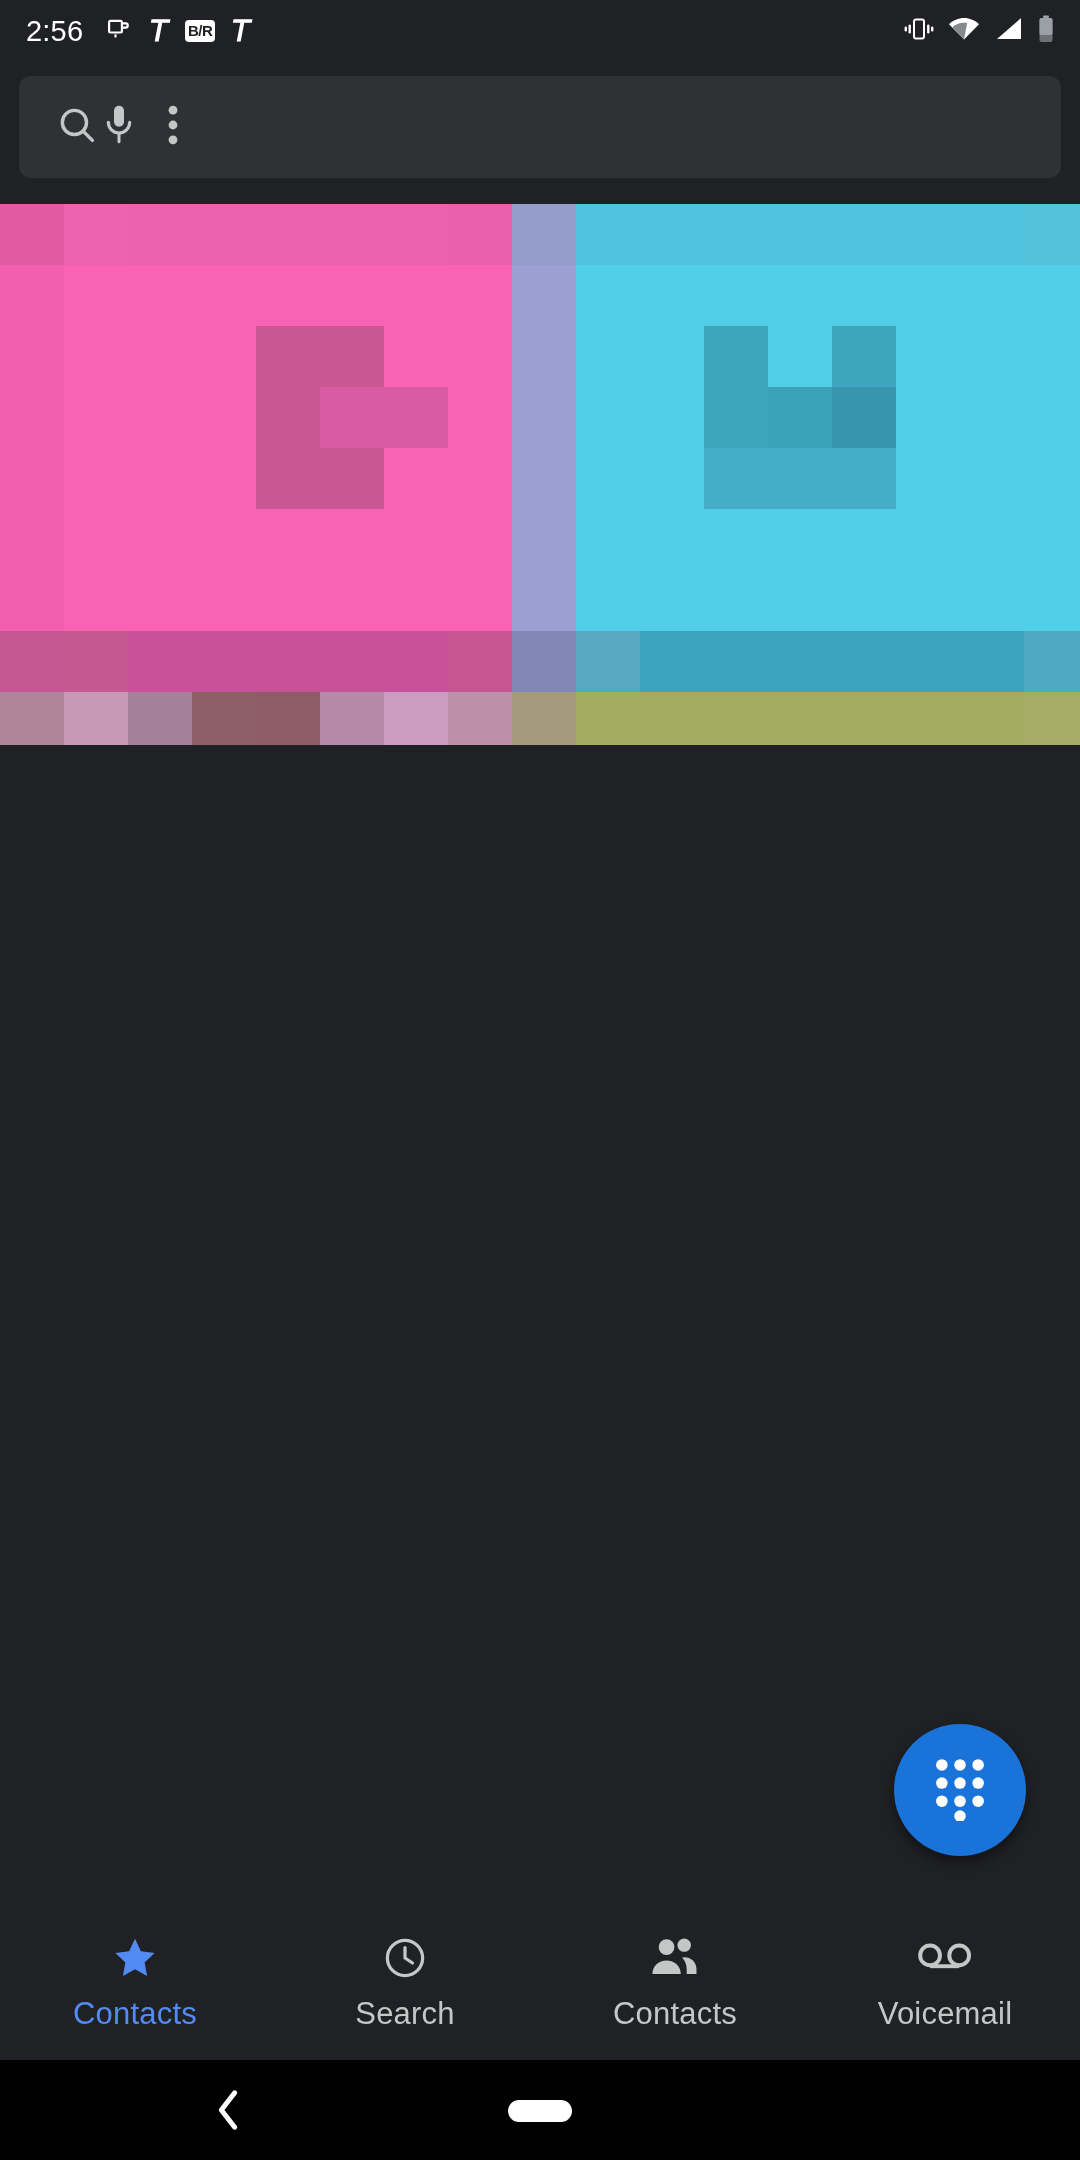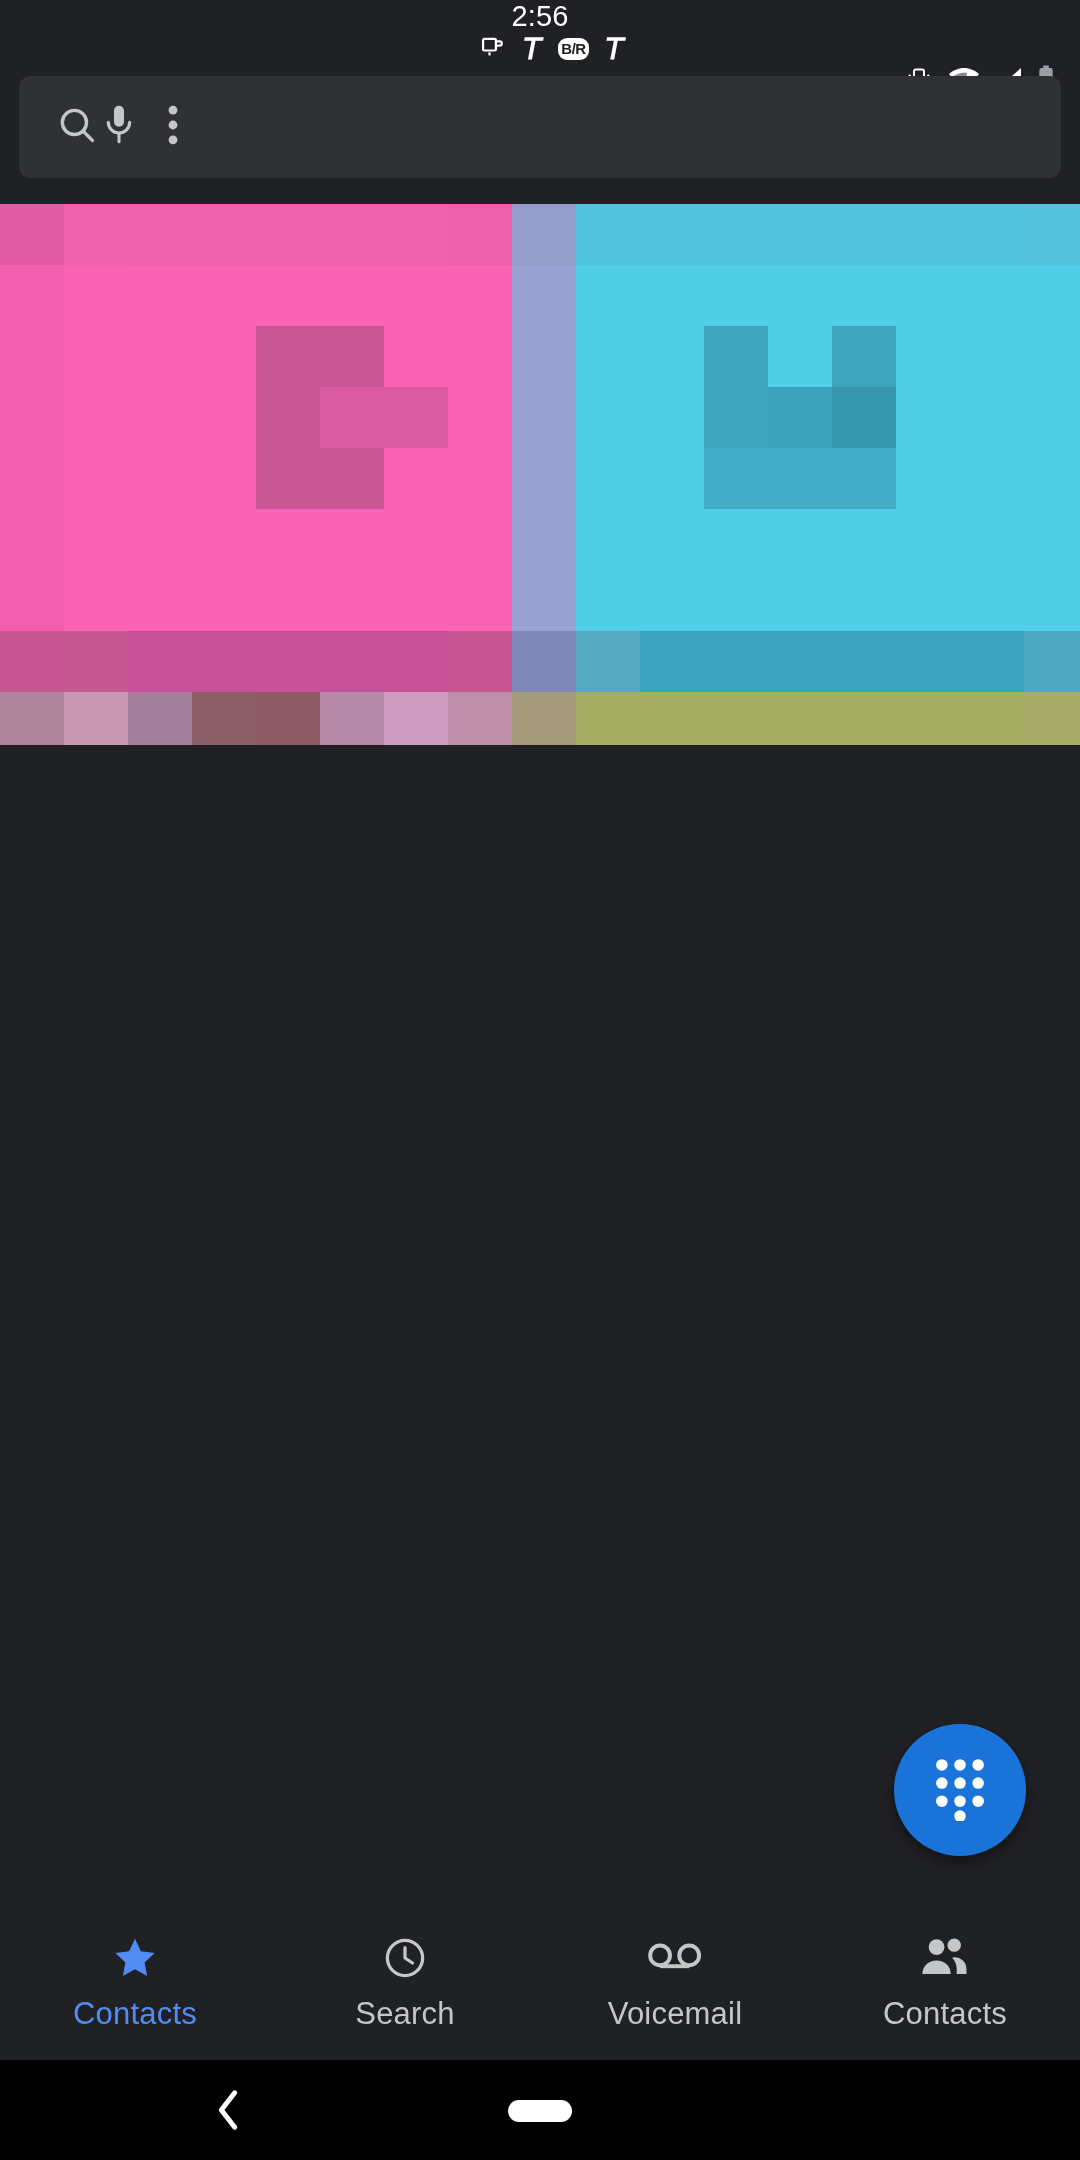--- a/index.html
+++ b/index.html
@@ -14,38 +14,37 @@
     width:1080px; height:2160px;
     background:#202124;
   }
 
   
   #status-bar {
     position:absolute; left:0; top:0; width:1080px; height:62px;
     background:#202124;
     display:flex; align-items:center;
     padding:0 26px;
-    flex-direction:column;
   }
   #status-clock {
     color:#ffffff; font-size:29px; letter-spacing:.2px;
     font-family:"Liberation Sans", sans-serif;
   }
   #status-left-icons { display:flex; align-items:center; gap:17px; margin-left:22px; }
   #status-right-icons { margin-left:auto; display:flex; align-items:center; gap:14px; }
   .sicon { display:block; }
 
   .nyt-glyph {
     color:#fff; font-family:"Liberation Serif", serif;
     font-size:29px; line-height:1; font-weight:700;
   }
   .br-badge {
     color:#202124; background:#fff;
     font-size:15px; font-weight:700; line-height:1;
-    padding:3px 3px 4px 3px; border-radius:9px;
+    padding:3px 3px 4px 3px; border-radius:4px;
     font-family:"Liberation Sans", sans-serif;
     letter-spacing:-.5px;
   }
 
   
   #search-bar {
     position:absolute; left:19px; top:76px;
     width:1042px; height:102px;
     background:#303134; border-radius:12px;
     display:flex; align-items:center;
@@ -386,39 +385,39 @@
         <svg width="46" height="46" viewBox="0 0 24 24" fill="none" stroke="#c4c7c5" stroke-width="1.7" stroke-linecap="round">
           <circle cx="12" cy="12" r="9.2"></circle>
           <path d="M12 6.6V12l3.9 2.6"></path>
         </svg>
       </span>
       <span class="nav-label">Search</span>
     </div>
 
     <div class="nav-item">
       <span class="nav-icon">
-        <svg width="56" height="40" viewBox="0 0 30 18" fill="none" stroke="#c4c7c5" stroke-width="2.1">
-          <circle cx="7" cy="7.6" r="5.3"></circle>
-          <circle cx="22.6" cy="7.6" r="5.3"></circle>
-          <line x1="7" y1="13.4" x2="22.6" y2="13.4"></line>
-        </svg>
-      </span>
-      <span class="nav-label">Voicemail</span>
-    </div>
-
-    <div class="nav-item">
-      <span class="nav-icon">
         <svg width="50" height="46" viewBox="0 0 26 24" fill="#c4c7c5">
           <circle cx="8.6" cy="6.3" r="4.1"></circle>
           <circle cx="17.8" cy="5.3" r="3.5"></circle>
           <path d="M1.2 20.4c0-4.2 3.3-7.1 7.4-7.1s7.4 2.9 7.4 7.1z"></path>
           <path d="M17.8 11.6c3.6 0 6.4 2.5 6.4 6.1v2.7h-5.1v-2.7c0-2.3-.9-4.3-2.4-5.8.4-.2.7-.3 1.1-.3z"></path>
         </svg>
       </span>
       <span class="nav-label">Contacts</span>
+    </div>
+
+    <div class="nav-item">
+      <span class="nav-icon">
+        <svg width="56" height="40" viewBox="0 0 30 18" fill="none" stroke="#c4c7c5" stroke-width="2.1">
+          <circle cx="7" cy="7.6" r="5.3"></circle>
+          <circle cx="22.6" cy="7.6" r="5.3"></circle>
+          <line x1="7" y1="13.4" x2="22.6" y2="13.4"></line>
+        </svg>
+      </span>
+      <span class="nav-label">Voicemail</span>
     </div>
   </div>
 
   <div id="system-nav">
     <span id="sysnav-back">
       <svg width="26" height="42" viewBox="0 0 13 22" fill="none" stroke="#ffffff" stroke-width="2.6" stroke-linecap="round" stroke-linejoin="round">
         <path d="M10 2 3 11l7 9"></path>
       </svg>
     </span>
     <span id="sysnav-home"></span>

